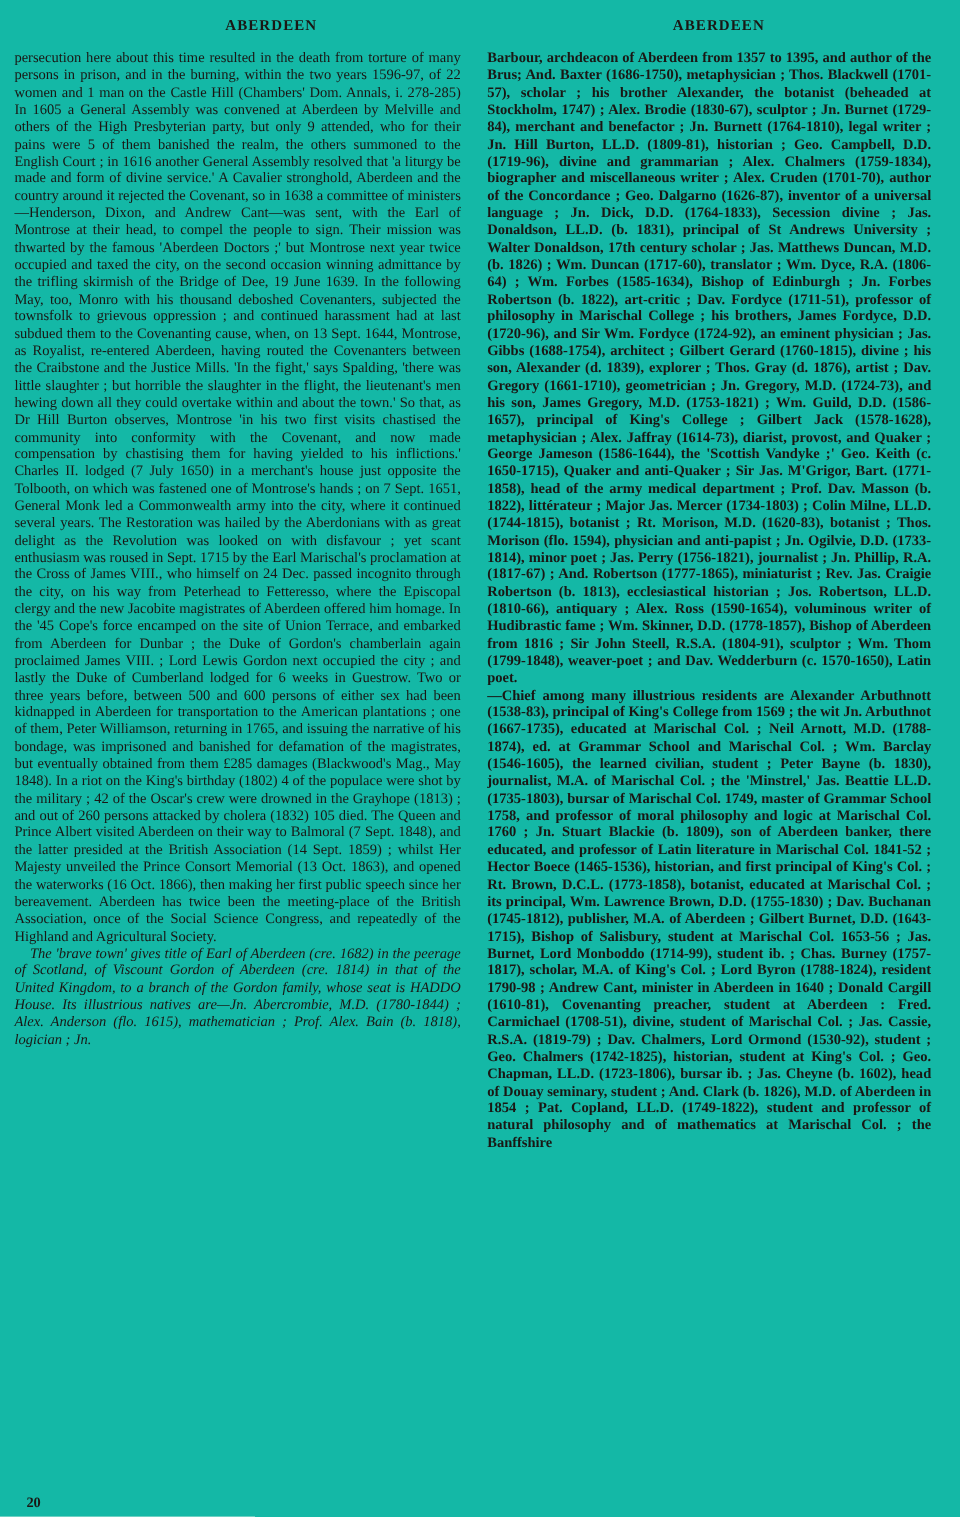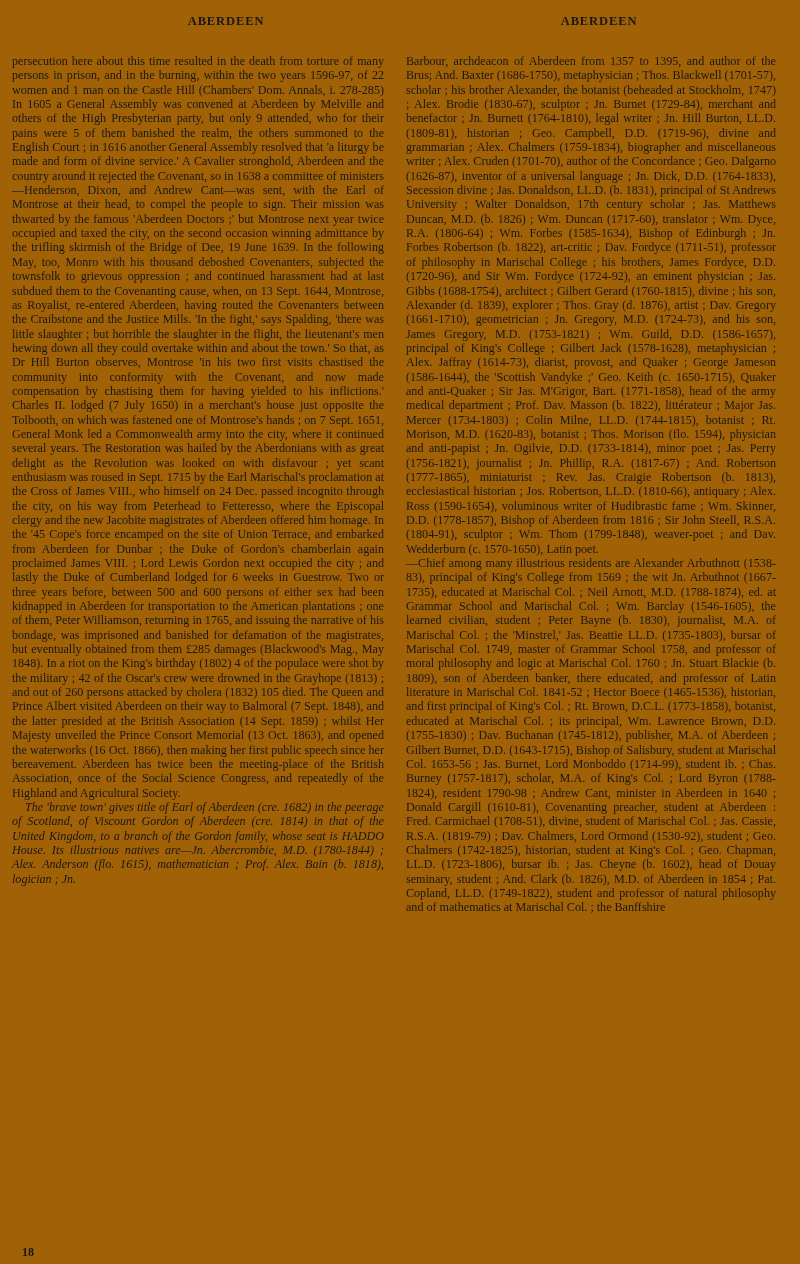--- a/index.html
+++ b/index.html
@@ -12,21 +12,21 @@
     height: 1264px;
     font-family: "Liberation Serif", "DejaVu Serif", serif;
     color: #1a1714;
     position: relative;
     overflow: hidden;
   }
   .page {
     width: 800px;
     height: 1264px;
     position: relative;
-    background: #a16207;
+    background: #14b8a6;
     box-sizing: border-box;
     padding: 14px 12px 0 12px;
   }
   .headers {
     display: flex;
     width: 100%;
     box-sizing: border-box;
   }
   .hdr {
     font-weight: bold;
@@ -40,32 +40,33 @@
     padding-left: 40px;
     box-sizing: border-box;
   }
   .hdr-right {
     width: 390px;
     padding-left: 10px;
     box-sizing: border-box;
   }
   .columns {
     display: flex;
-    margin-top: 25px;
+    margin-top: 12px;
     width: 776px;
   }
   .col {
     width: 382px;
     box-sizing: border-box;
   }
   .col-left {
     padding-right: 10px;
   }
   .col-right {
     padding-left: 12px;
+    font-weight: bold;
   }
   .col p {
     margin: 0;
     font-size: 12.1px;
     line-height: 14.35px;
     text-align: justify;
     text-justify: inter-word;
     font-family: "Liberation Serif", "DejaVu Serif", serif;
     hyphens: none;
   }
@@ -99,15 +100,15 @@
       <p class="indent">The 'brave town' gives title of Earl of Aberdeen (cre. 1682) in the peerage of Scotland, of Viscount Gordon of Aberdeen (cre. 1814) in that of the United Kingdom, to a branch of the Gordon family, whose seat is HADDO House. Its illustrious natives are—Jn. Abercrombie, M.D. (1780-1844) ; Alex. Anderson (flo. 1615), mathematician ; Prof. Alex. Bain (b. 1818), logician ; Jn.</p>
     </div>
 
     <div class="col col-right">
       <p>Barbour, archdeacon of Aberdeen from 1357 to 1395, and author of the Brus; And. Baxter (1686-1750), metaphysician ; Thos. Blackwell (1701-57), scholar ; his brother Alexander, the botanist (beheaded at Stockholm, 1747) ; Alex. Brodie (1830-67), sculptor ; Jn. Burnet (1729-84), merchant and benefactor ; Jn. Burnett (1764-1810), legal writer ; Jn. Hill Burton, LL.D. (1809-81), historian ; Geo. Campbell, D.D. (1719-96), divine and grammarian ; Alex. Chalmers (1759-1834), biographer and miscellaneous writer ; Alex. Cruden (1701-70), author of the Concordance ; Geo. Dalgarno (1626-87), inventor of a universal language ; Jn. Dick, D.D. (1764-1833), Secession divine ; Jas. Donaldson, LL.D. (b. 1831), principal of St Andrews University ; Walter Donaldson, 17th century scholar ; Jas. Matthews Duncan, M.D. (b. 1826) ; Wm. Duncan (1717-60), translator ; Wm. Dyce, R.A. (1806-64) ; Wm. Forbes (1585-1634), Bishop of Edinburgh ; Jn. Forbes Robertson (b. 1822), art-critic ; Dav. Fordyce (1711-51), professor of philosophy in Marischal College ; his brothers, James Fordyce, D.D. (1720-96), and Sir Wm. Fordyce (1724-92), an eminent physician ; Jas. Gibbs (1688-1754), architect ; Gilbert Gerard (1760-1815), divine ; his son, Alexander (d. 1839), explorer ; Thos. Gray (d. 1876), artist ; Dav. Gregory (1661-1710), geometrician ; Jn. Gregory, M.D. (1724-73), and his son, James Gregory, M.D. (1753-1821) ; Wm. Guild, D.D. (1586-1657), principal of King's College ; Gilbert Jack (1578-1628), metaphysician ; Alex. Jaffray (1614-73), diarist, provost, and Quaker ; George Jameson (1586-1644), the 'Scottish Vandyke ;' Geo. Keith (c. 1650-1715), Quaker and anti-Quaker ; Sir Jas. M'Grigor, Bart. (1771-1858), head of the army medical department ; Prof. Dav. Masson (b. 1822), littérateur ; Major Jas. Mercer (1734-1803) ; Colin Milne, LL.D. (1744-1815), botanist ; Rt. Morison, M.D. (1620-83), botanist ; Thos. Morison (flo. 1594), physician and anti-papist ; Jn. Ogilvie, D.D. (1733-1814), minor poet ; Jas. Perry (1756-1821), journalist ; Jn. Phillip, R.A. (1817-67) ; And. Robertson (1777-1865), miniaturist ; Rev. Jas. Craigie Robertson (b. 1813), ecclesiastical historian ; Jos. Robertson, LL.D. (1810-66), antiquary ; Alex. Ross (1590-1654), voluminous writer of Hudibrastic fame ; Wm. Skinner, D.D. (1778-1857), Bishop of Aberdeen from 1816 ; Sir John Steell, R.S.A. (1804-91), sculptor ; Wm. Thom (1799-1848), weaver-poet ; and Dav. Wedderburn (c. 1570-1650), Latin poet.</p>
       <p>—Chief among many illustrious residents are Alexander Arbuthnott (1538-83), principal of King's College from 1569 ; the wit Jn. Arbuthnot (1667-1735), educated at Marischal Col. ; Neil Arnott, M.D. (1788-1874), ed. at Grammar School and Marischal Col. ; Wm. Barclay (1546-1605), the learned civilian, student ; Peter Bayne (b. 1830), journalist, M.A. of Marischal Col. ; the 'Minstrel,' Jas. Beattie LL.D. (1735-1803), bursar of Marischal Col. 1749, master of Grammar School 1758, and professor of moral philosophy and logic at Marischal Col. 1760 ; Jn. Stuart Blackie (b. 1809), son of Aberdeen banker, there educated, and professor of Latin literature in Marischal Col. 1841-52 ; Hector Boece (1465-1536), historian, and first principal of King's Col. ; Rt. Brown, D.C.L. (1773-1858), botanist, educated at Marischal Col. ; its principal, Wm. Lawrence Brown, D.D. (1755-1830) ; Dav. Buchanan (1745-1812), publisher, M.A. of Aberdeen ; Gilbert Burnet, D.D. (1643-1715), Bishop of Salisbury, student at Marischal Col. 1653-56 ; Jas. Burnet, Lord Monboddo (1714-99), student ib. ; Chas. Burney (1757-1817), scholar, M.A. of King's Col. ; Lord Byron (1788-1824), resident 1790-98 ; Andrew Cant, minister in Aberdeen in 1640 ; Donald Cargill (1610-81), Covenanting preacher, student at Aberdeen : Fred. Carmichael (1708-51), divine, student of Marischal Col. ; Jas. Cassie, R.S.A. (1819-79) ; Dav. Chalmers, Lord Ormond (1530-92), student ; Geo. Chalmers (1742-1825), historian, student at King's Col. ; Geo. Chapman, LL.D. (1723-1806), bursar ib. ; Jas. Cheyne (b. 1602), head of Douay seminary, student ; And. Clark (b. 1826), M.D. of Aberdeen in 1854 ; Pat. Copland, LL.D. (1749-1822), student and professor of natural philosophy and of mathematics at Marischal Col. ; the Banffshire</p>
     </div>
 
   </div>
 
-  <div class="pageno">18</div>
+  <div class="pageno">20</div>
 
 </div>
 
 </body></html>

